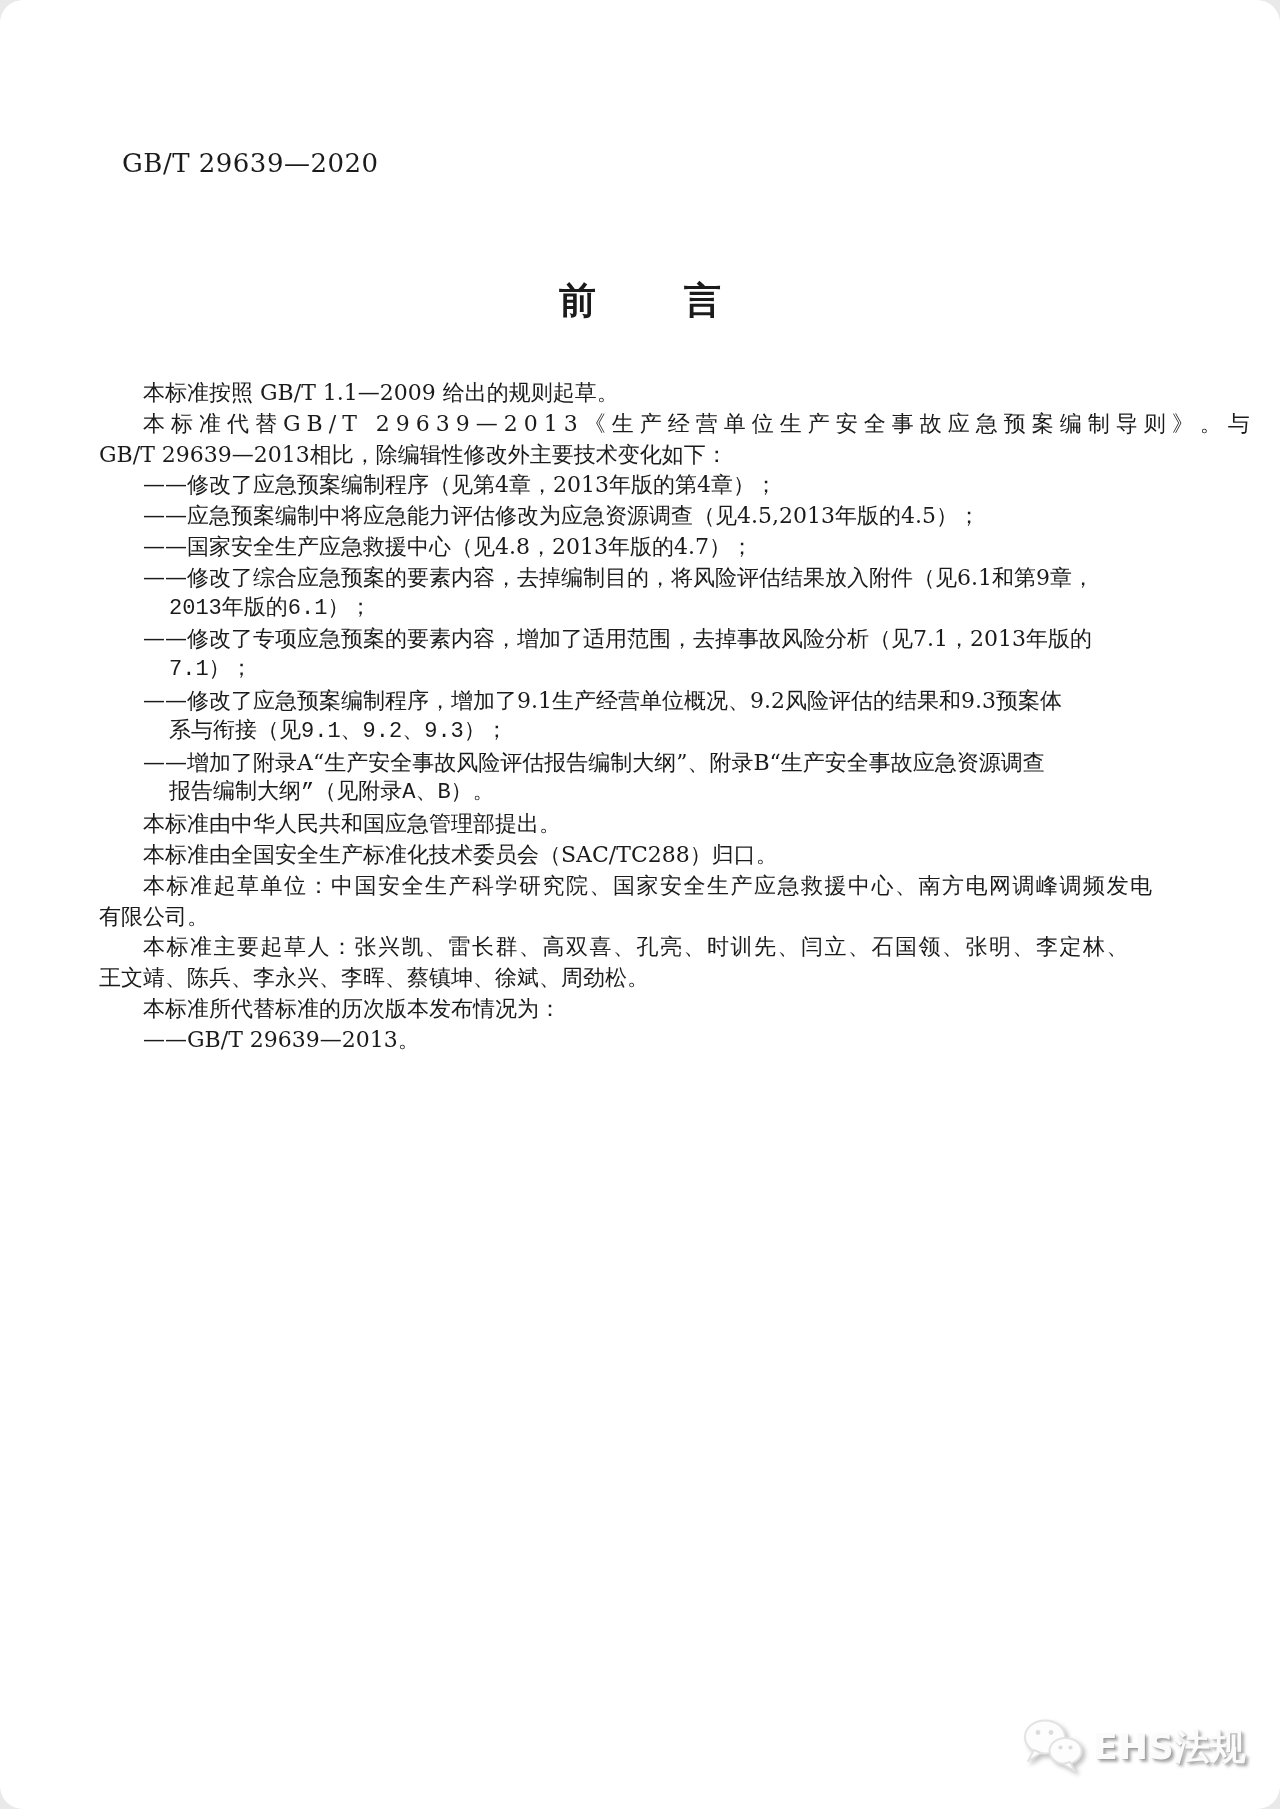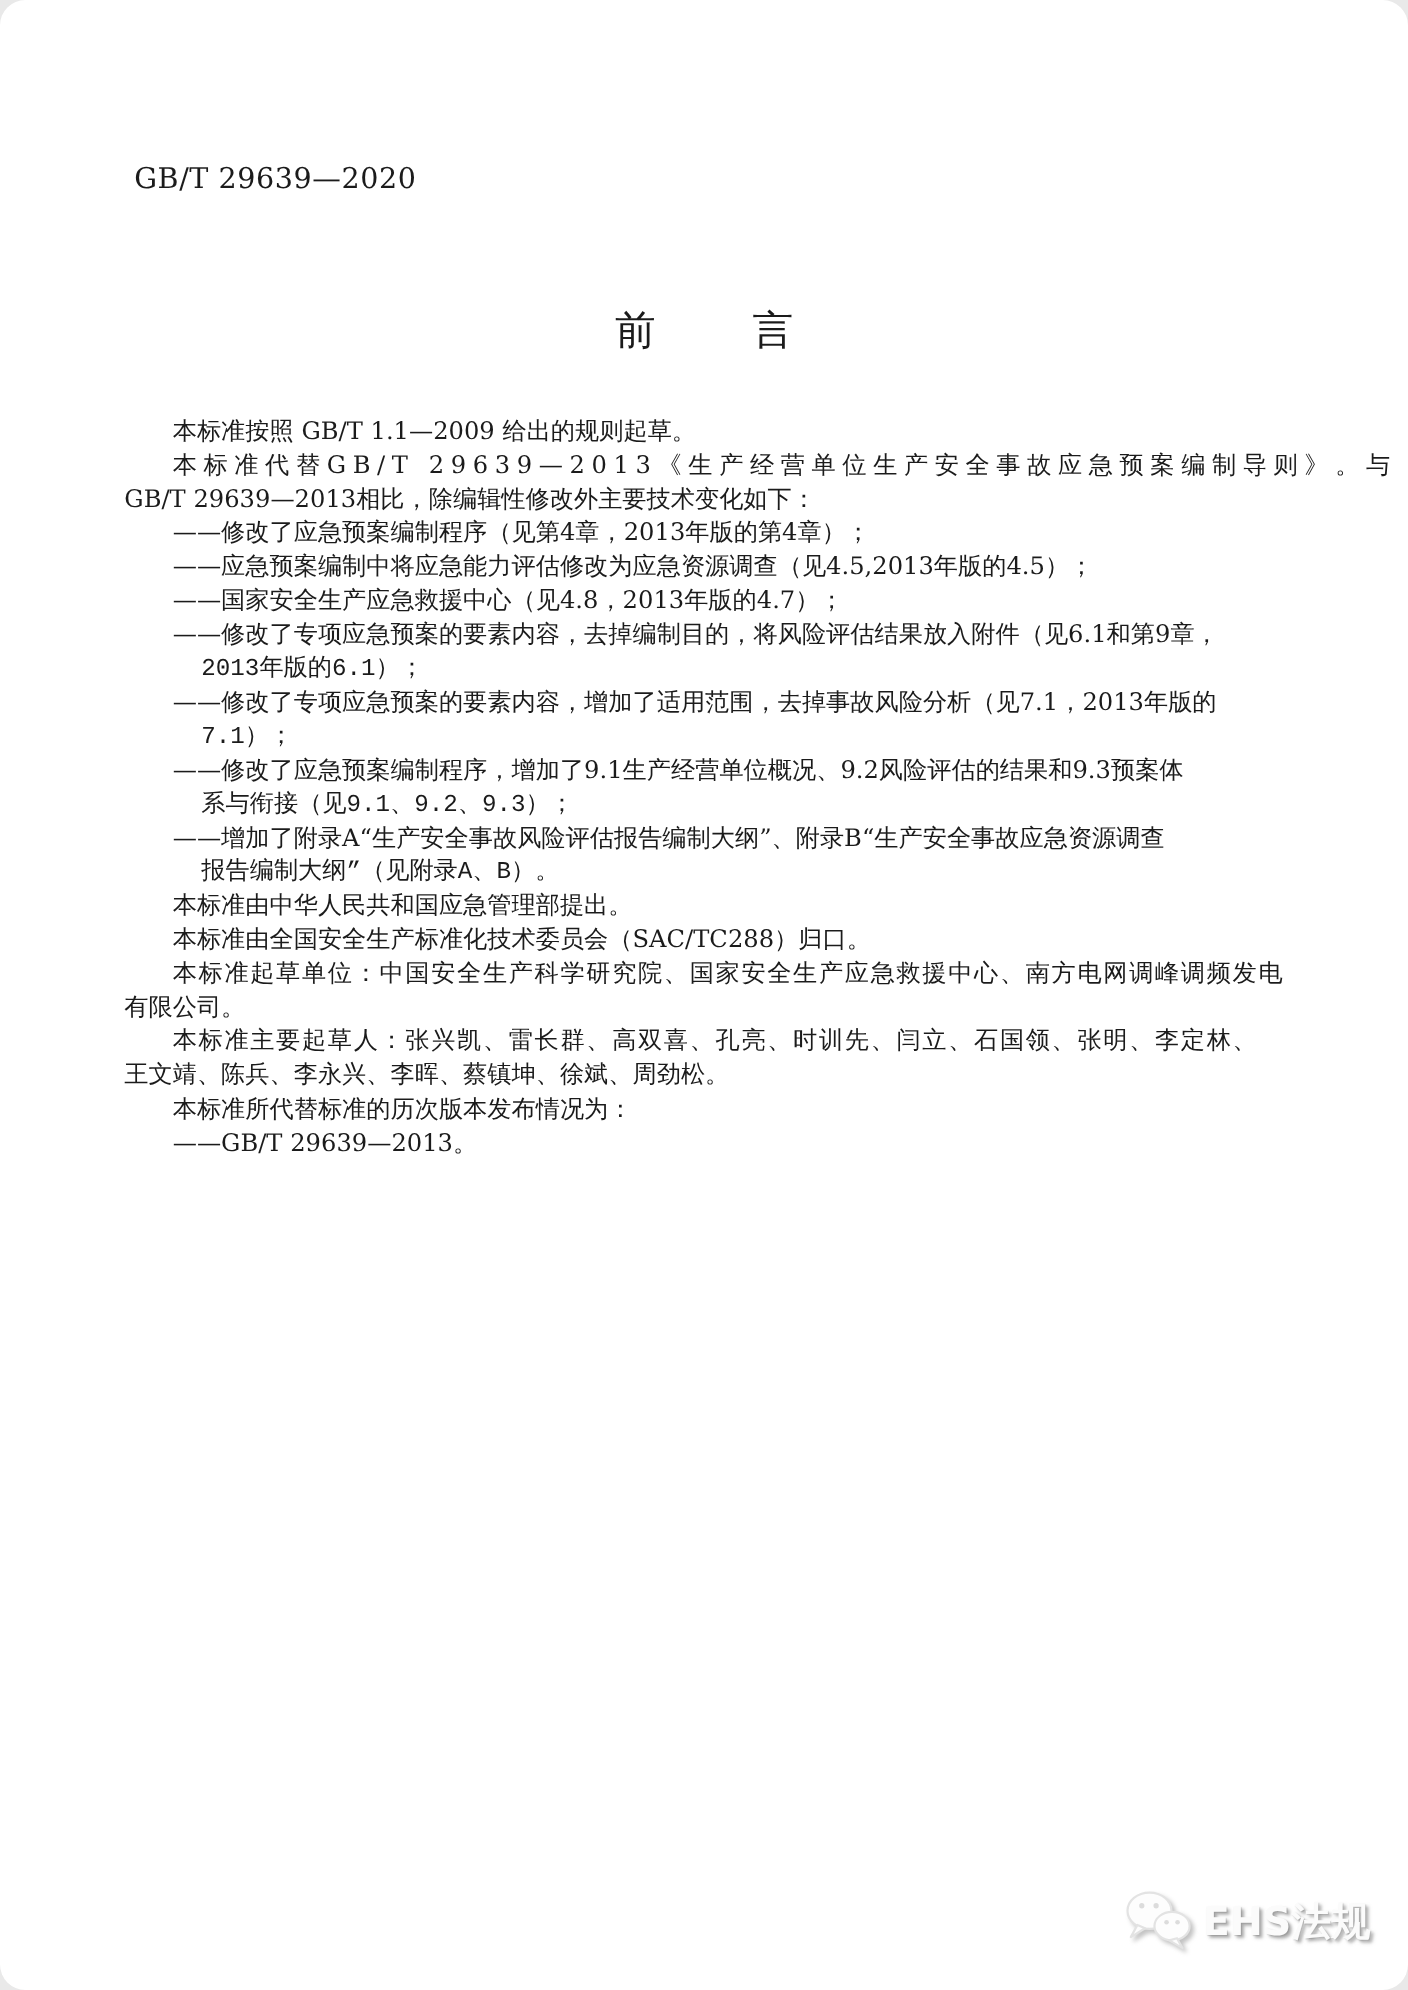--- a/index.html
+++ b/index.html
@@ -23,31 +23,31 @@
   }
 
   .title-row {
     position:absolute;
     left:0; top:276px;
     width:1280px;
     text-align:center;
   }
   .title-row .title-text {
     font-family:"DejaVu Sans","Liberation Sans",sans-serif;
-    font-weight:normal;
+    font-weight:bold;
     font-size:37px;
     letter-spacing:88px;
     padding-left:88px;
     white-space:nowrap;
     text-align:center;
   }
 
   .content {
     position:absolute;
-    left:113px; top:378px;
+    left:99px; top:378px;
     width:1120px;
     font-size:22px;
   }
   .line {
     height:30.8px;
     line-height:30.8px;
     white-space:nowrap;
   }
   .line.indent { padding-left:44px; }
   .line.cont   { padding-left:70px;font-family:Liberation Mono, monospace; }
@@ -84,21 +84,21 @@
     <span class="title-text">前言</span>
   </div>
 
   <div class="content">
     <div class="line indent">本标准按照 GB/T 1.1—2009 给出的规则起草。</div>
     <div class="line indent spread">本标准代替GB/T 29639—2013《生产经营单位生产安全事故应急预案编制导则》。与</div>
     <div class="line">GB/T 29639—2013相比，除编辑性修改外主要技术变化如下：</div>
     <div class="line indent">——修改了应急预案编制程序（见第4章，2013年版的第4章）；</div>
     <div class="line indent">——应急预案编制中将应急能力评估修改为应急资源调查（见4.5,2013年版的4.5）；</div>
     <div class="line indent">——国家安全生产应急救援中心（见4.8，2013年版的4.7）；</div>
-    <div class="line indent">——修改了专项应急预案的要素内容，去掉编制目的，将风险评估结果放入附件（见6.1和第9章，</div>
+    <div class="line indent">——修改了综合应急预案的要素内容，去掉编制目的，将风险评估结果放入附件（见6.1和第9章，</div>
     <div class="line cont">2013年版的6.1）；</div>
     <div class="line indent">——修改了专项应急预案的要素内容，增加了适用范围，去掉事故风险分析（见7.1，2013年版的</div>
     <div class="line cont">7.1）；</div>
     <div class="line indent">——修改了应急预案编制程序，增加了9.1生产经营单位概况、9.2风险评估的结果和9.3预案体</div>
     <div class="line cont">系与衔接（见9.1、9.2、9.3）；</div>
     <div class="line indent">——增加了附录A“生产安全事故风险评估报告编制大纲”、附录B“生产安全事故应急资源调查</div>
     <div class="line cont">报告编制大纲”（见附录A、B）。</div>
     <div class="line indent">本标准由中华人民共和国应急管理部提出。</div>
     <div class="line indent">本标准由全国安全生产标准化技术委员会（SAC/TC288）归口。</div>
     <div class="line indent sp1">本标准起草单位：中国安全生产科学研究院、国家安全生产应急救援中心、南方电网调峰调频发电</div>

